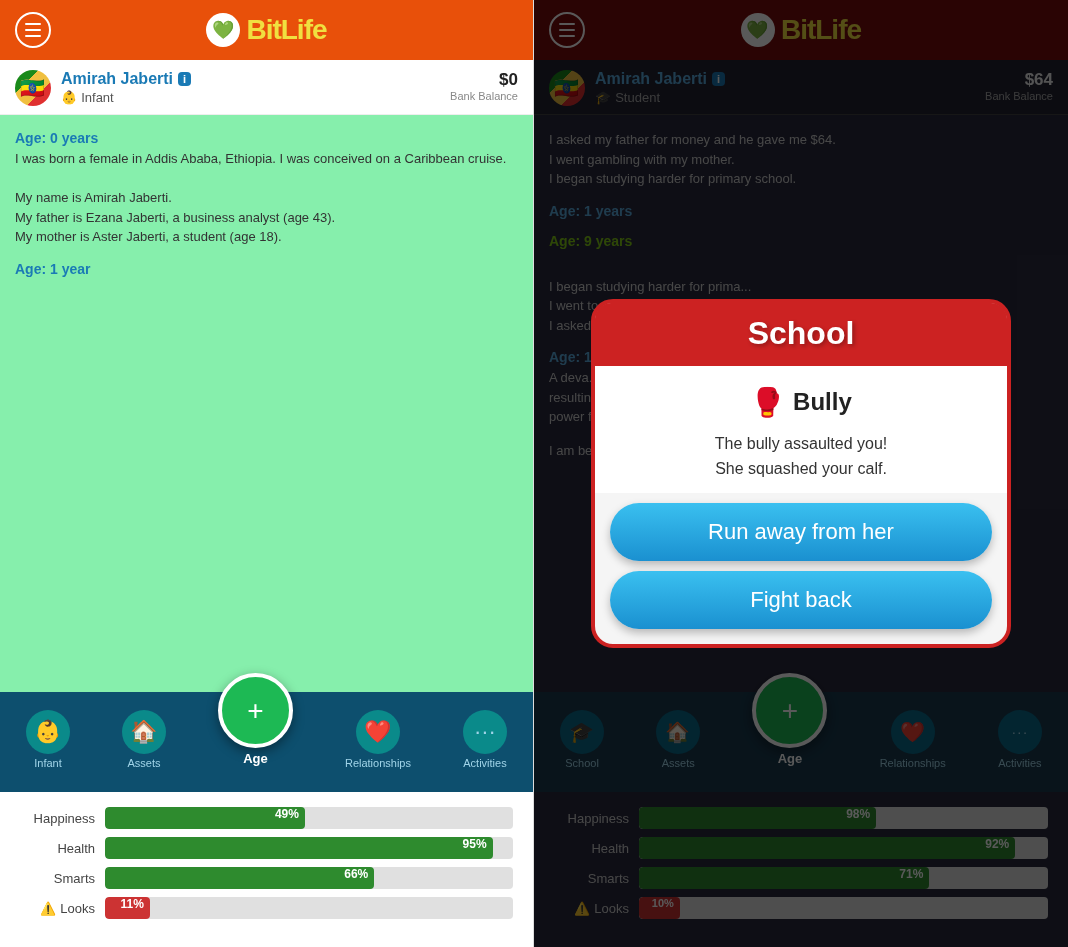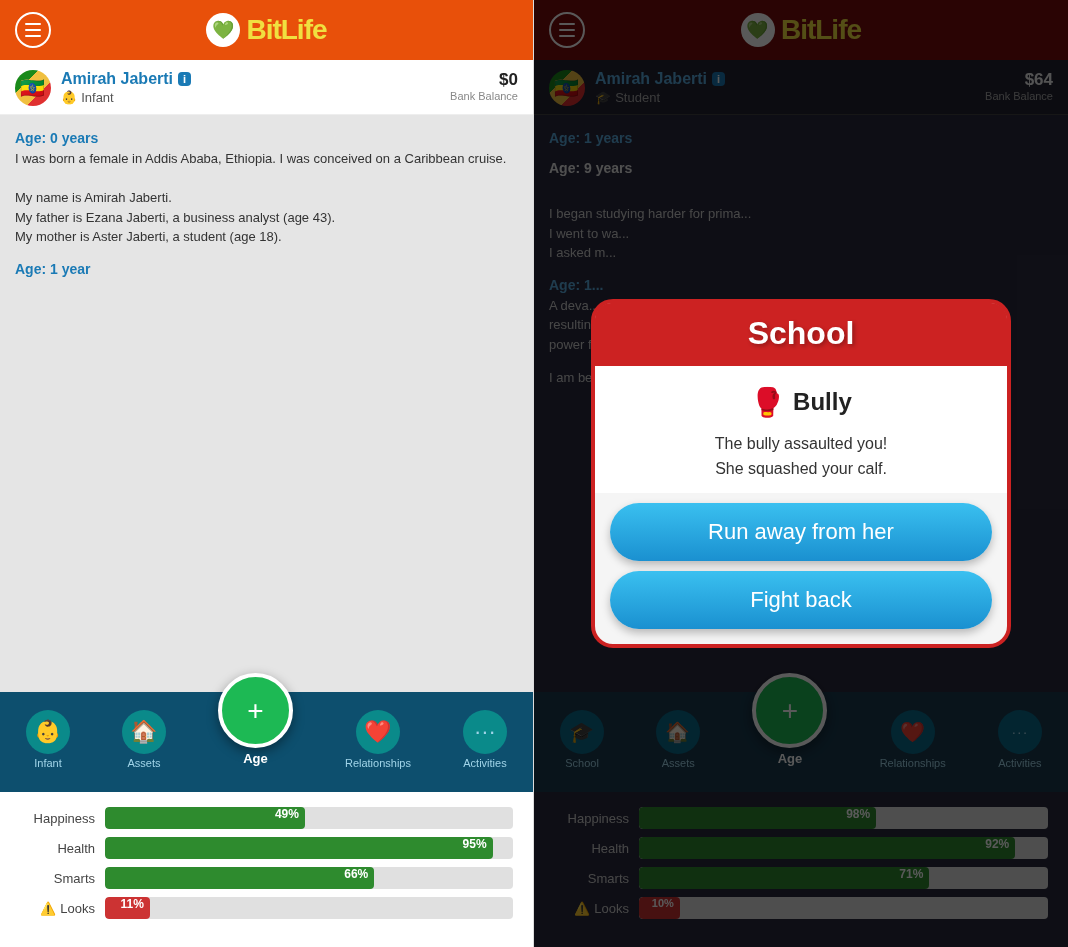--- a/index.html
+++ b/index.html
@@ -154,21 +154,21 @@
     .char-money .label {
       font-size: 11px;
       color: #888;
     }
 
     
     .life-log {
       flex: 1;
       overflow-y: auto;
       padding: 15px;
-      background: #e5e5e5;
+      background: #86efac;
     }
     .age-entry {
       margin-bottom: 14px;
     }
     .age-label {
       font-size: 14px;
       font-weight: 700;
       color: #1a7ab5;
       margin-bottom: 3px;
     }
@@ -592,24 +592,27 @@
       </div>
     </div>
     <div class="char-money">
       <div class="amount" style="color:#eee;">$64</div>
       <div class="label" style="color:#aaa;">Bank Balance</div>
     </div>
   </div>
 
   <div class="right-life-log">
     <div class="age-entry">
+      <div class="age-text" style="color:#ccc;">I asked my father for money and he gave me $64.<br>I went gambling with my mother.<br>I began studying harder for primary school.</div>
+    </div>
+    <div class="age-entry">
       <div class="age-label" style="color:#5aabde;">Age: 1 years</div>
     </div>
     <div class="age-entry">
-      <div class="age-label" style="color:#e5e5e5;">Age: 9 years</div>
+      <div class="age-label" style="color:#84cc16;">Age: 9 years</div>
       <div class="age-text" style="color:#ccc;margin-top:28px;">I began studying harder for prima...<br>I went to wa...<br>I asked m...</div>
     </div>
     <div class="age-entry">
       <div class="age-label" style="color:#5aabde;">Age: 1...</div>
       <div class="age-text" style="color:#ccc;">A deva...<br>resulting in...<br>power f...</div>
     </div>
     <div class="age-entry">
       <div class="age-text" style="color:#ccc;">I am be...</div>
     </div>
   </div>

